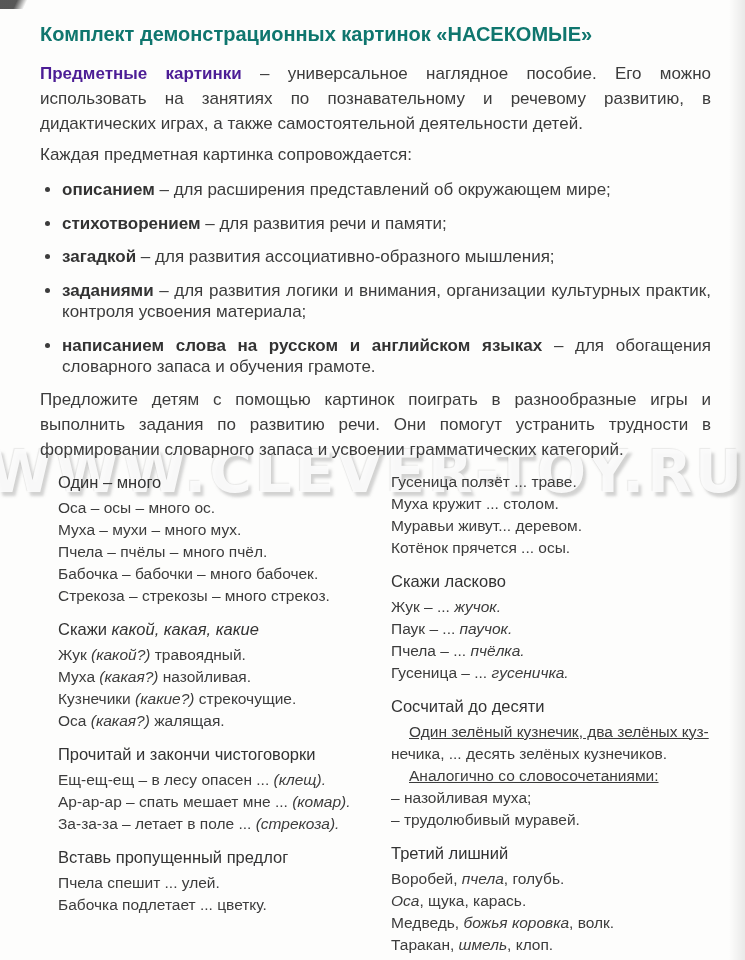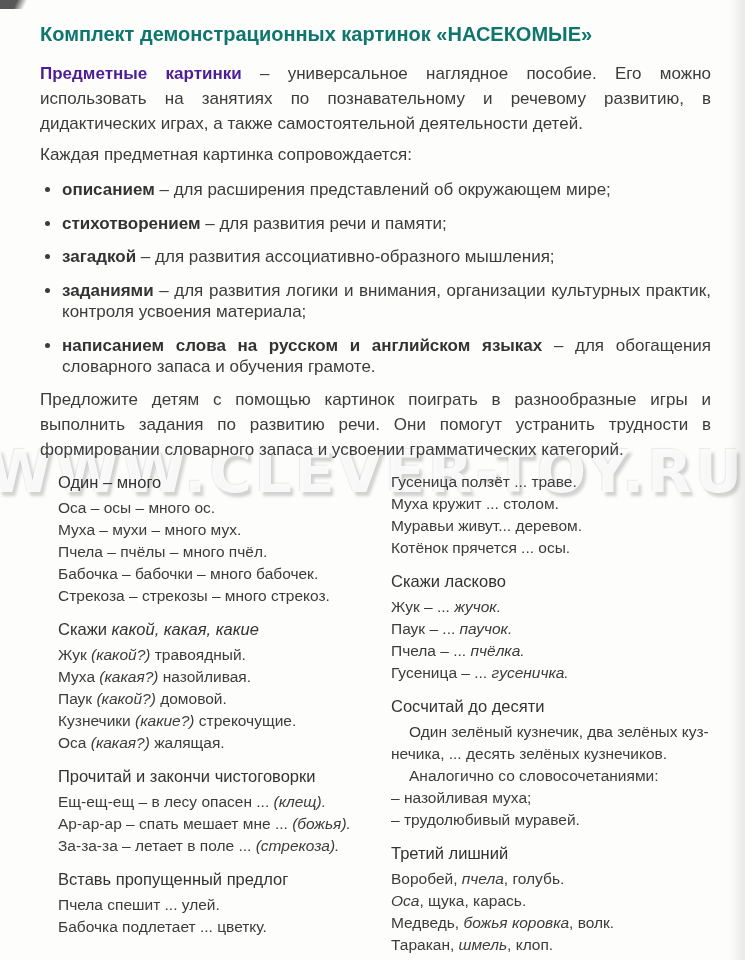--- a/index.html
+++ b/index.html
@@ -58,21 +58,21 @@
   .col{box-sizing:border-box;}
   .col-left{width:345px;padding-left:18px;flex:none;}
   .col-right{flex:1;padding-left:6px;}
   .section{margin-top:11px;}
   .section:first-child{margin-top:0;}
   .section h3{
     margin:0 0 4px;font-size:16.5px;line-height:22px;
     font-weight:400;color:#333;
   }
   .line{margin:0;font-size:15.5px;line-height:22px;}
-  .line.ind{text-indent:18px;}
+  .line.ind{text-indent:18px;text-decoration:underline;}
   .it{font-style:italic;}
 </style>
 </head>
 <body>
 
 <div class="page">
   <div class="corner-artifact"></div>
   <div class="watermark">WWW.CLEVER-TOY.RU</div>
 
   <div class="content">
@@ -99,28 +99,27 @@
             <p class="line"><span>Оса – осы – много ос.</span></p>
             <p class="line"><span>Муха – мухи – много мух.</span></p>
             <p class="line"><span>Пчела – пчёлы – много пчёл.</span></p>
             <p class="line"><span>Бабочка – бабочки – много бабочек.</span></p>
             <p class="line"><span>Стрекоза – стрекозы – много стрекоз.</span></p>
           </div>
           <div class="section">
             <h3><span>Скажи </span><span class="it">какой, какая, какие</span></h3>
             <p class="line"><span>Жук </span><span class="it">(какой?)</span><span> травоядный.</span></p>
             <p class="line"><span>Муха </span><span class="it">(какая?)</span><span> назойливая.</span></p>
-            <p class="line"><span>Паук </span><span class="it">(какой?)</span><span> домовой.</span></p>
             <p class="line"><span>Кузнечики </span><span class="it">(какие?)</span><span> стрекочущие.</span></p>
             <p class="line"><span>Оса </span><span class="it">(какая?)</span><span> жалящая.</span></p>
           </div>
           <div class="section">
             <h3><span>Прочитай и закончи чистоговорки</span></h3>
             <p class="line"><span>Ещ-ещ-ещ – в лесу опасен ... </span><span class="it">(клещ).</span></p>
-            <p class="line"><span>Ар-ар-ар – спать мешает мне ... </span><span class="it">(божья).</span></p>
+            <p class="line"><span>Ар-ар-ар – спать мешает мне ... </span><span class="it">(комар).</span></p>
             <p class="line"><span>За-за-за – летает в поле ... </span><span class="it">(стрекоза).</span></p>
           </div>
           <div class="section">
             <h3><span>Вставь пропущенный предлог</span></h3>
             <p class="line"><span>Пчела спешит ... улей.</span></p>
             <p class="line"><span>Бабочка подлетает ... цветку.</span></p>
           </div>
         </div>
       <div class="col col-right" id="col-right">
       <div class="section">

